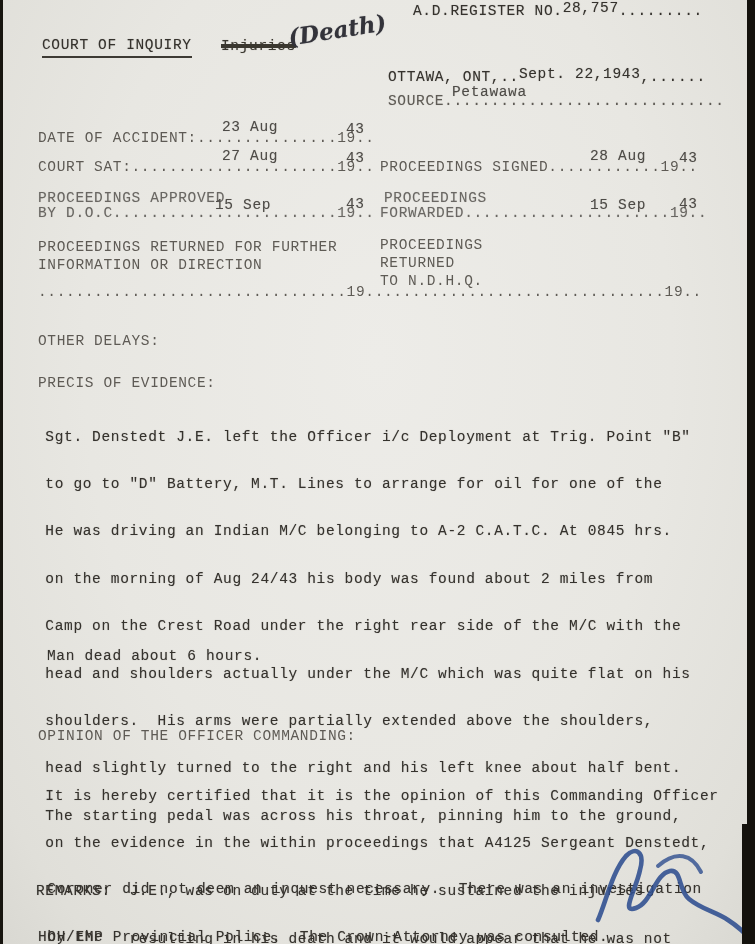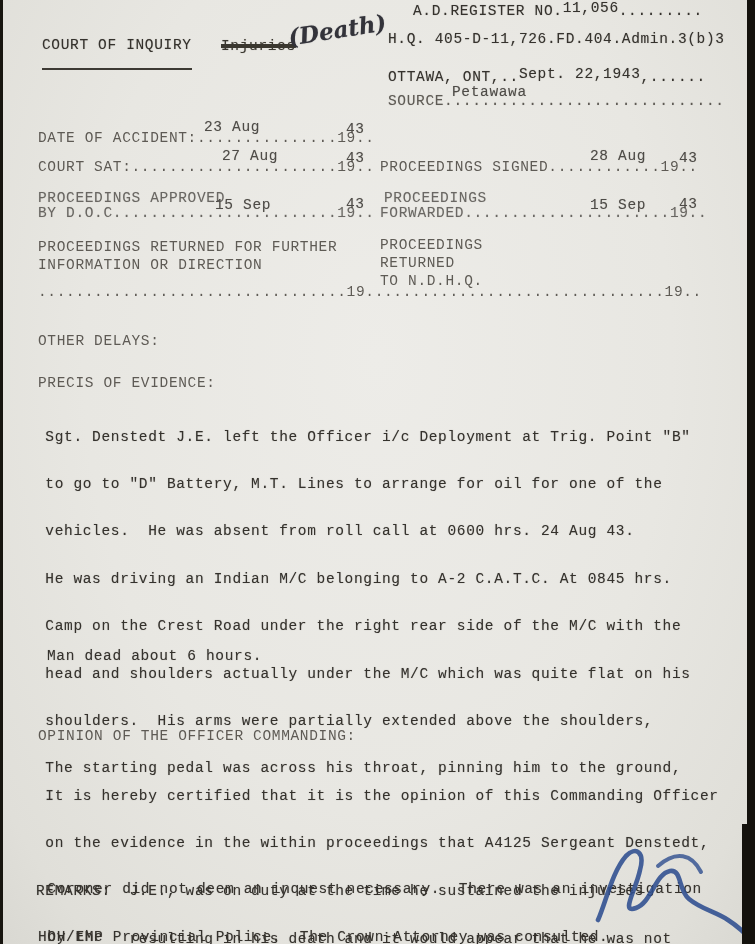--- a/index.html
+++ b/index.html
@@ -8,55 +8,54 @@
     position:relative;width:755px;height:944px;overflow:hidden;
     background:radial-gradient(ellipse at 50% 38%, #edecE8 0%, #e8e7e2 55%, #e0dfd9 88%, #d9d8d2 100%);
     font-family:"Liberation Mono","DejaVu Sans Mono",monospace;
     font-size:14.5px;letter-spacing:0.65px;line-height:15.8px;color:#35322d;
   }
   .abs{position:absolute;white-space:pre}
   .typed{text-shadow:0 0 1px rgba(45,42,38,.35)}
   .formtext{color:#403c36;opacity:.82}
   .raised{position:relative;top:-3px}
   .flo{position:absolute;white-space:pre;color:#2c2925;text-shadow:0 0 1px rgba(45,42,38,.35)}
-  .title-u{border-bottom:2px solid #3d3a34;padding-bottom:15px}
+  .title-u{border-bottom:2px solid #3d3a34;padding-bottom:3px}
   .struck{font-weight:normal;color:#3a372f;text-decoration:line-through;text-decoration-thickness:3.5px}
   .hand{
     font-family:"DejaVu Serif",serif;font-style:italic;font-weight:bold;
     font-size:23px;letter-spacing:0;color:#33333a;
     transform:rotate(-9deg);display:inline-block;text-shadow:0 0 1px rgba(40,40,55,.4)
   }
   .bl{height:15.8px;white-space:pre}
   .ol{height:16.3px;white-space:pre}
   .cl{height:16.6px;white-space:pre}
   .ml2{line-height:18px}
   .edge-l{position:absolute;left:0;top:0;width:3px;height:944px;background:#17150f}
   .edge-r{position:absolute;right:0;top:0;width:8px;height:944px;background:#14120d}
   .edge-rb{position:absolute;right:0;bottom:0;width:13px;height:120px;background:#14120d}
   .sig{position:absolute;left:592px;top:842px}
 </style>
 </head>
 <body>
 
 <div class="page">
 
-  <div class="abs typed" style="left:413px;top:4px"><span>A.D.REGISTER NO.</span><span class="raised">11,056</span><span>.........</span></div>
+  <div class="abs typed" style="left:413px;top:4px"><span>A.D.REGISTER NO.</span><span class="raised">28,757</span><span>.........</span></div>
 
-  <div class="abs typed" style="left:388px;top:32px">H.Q. 405-D-11,726.FD.404.Admin.3(b)3</div>
 
   <div class="abs typed" style="left:42px;top:38px"><span class="title-u">COURT OF INQUIRY</span></div>
   <div class="abs struck typed" style="left:221px;top:39px">Injuries</div>
   <div class="abs" style="left:288px;top:22px"><span class="hand">(Death)</span></div>
 
 
   <div class="abs typed" style="left:388px;top:70px"><span>OTTAWA, ONT,..</span><span class="raised">Sept. 22,1943</span><span>,......</span></div>
 
   <div class="abs typed formtext" style="left:388px;top:94px"><span>SOURCE..............................</span><span class="flo" style="left:64px;top:-9px">Petawawa</span></div>
 
-  <div class="abs formtext" style="left:38px;top:131px"><span>DATE OF ACCIDENT:...............19..</span><span class="flo" style="left:166px;top:-11px">23 Aug</span><span class="flo" style="left:308px;top:-9px">43</span></div>
+  <div class="abs formtext" style="left:38px;top:131px"><span>DATE OF ACCIDENT:...............19..</span><span class="flo" style="left:184px;top:-11px">23 Aug</span><span class="flo" style="left:308px;top:-9px">43</span></div>
 
 
   <div class="abs formtext" style="left:38px;top:160px"><span>COURT SAT:......................19..</span><span class="flo" style="left:184px;top:-11px">27 Aug</span><span class="flo" style="left:308px;top:-9px">43</span></div>
 
   <div class="abs formtext" style="left:380px;top:160px"><span>PROCEEDINGS SIGNED............19..</span><span class="flo" style="left:210px;top:-11px">28 Aug</span><span class="flo" style="left:299px;top:-9px">43</span></div>
 
   <div class="abs formtext" style="left:38px;top:191px"><span class="flo formtext" style="left:0;top:0">PROCEEDINGS APPROVED</span><span class="flo formtext" style="left:0;top:15px">BY D.O.C........................19..</span><span class="flo" style="left:177px;top:7px">15 Sep</span><span class="flo" style="left:308px;top:6px">43</span></div>
 
   <div class="abs formtext" style="left:380px;top:191px"><span class="flo formtext" style="left:4px;top:0">PROCEEDINGS</span><span class="flo formtext" style="left:0;top:15px">FORWARDED......................19..</span><span class="flo" style="left:210px;top:7px">15 Sep</span><span class="flo" style="left:299px;top:6px">43</span></div>
 
@@ -66,25 +65,26 @@
 RETURNED
 TO N.D.H.Q.</div>
   <div class="abs formtext" style="left:38px;top:285px">.................................19................................19..</div>
 
   <div class="abs formtext" style="left:38px;top:334px">OTHER DELAYS:</div>
   <div class="abs formtext" style="left:38px;top:376px">PRECIS OF EVIDENCE:</div>
 
   <div class="abs typed" style="left:36px;top:398px">
     <div class="bl"> Sgt. Denstedt J.E. left the Officer i/c Deployment at Trig. Point "B"</div>
     <div class="bl"> to go to "D" Battery, M.T. Lines to arrange for oil for one of the</div>
-    <div class="bl"> vehicles.  He was absent from roll call at 0600 hrs. 24 Aug 43.</div>
     <div class="bl"> He was driving an Indian M/C belonging to A-2 C.A.T.C. At 0845 hrs.</div>
+    <div class="bl"> on the morning of Aug 24/43 his body was found about 2 miles from</div>
     <div class="bl"> Camp on the Crest Road under the right rear side of the M/C with the</div>
     <div class="bl"> head and shoulders actually under the M/C which was quite flat on his</div>
     <div class="bl"> shoulders.  His arms were partially extended above the shoulders,</div>
+    <div class="bl"> head slightly turned to the right and his left knee about half bent.</div>
     <div class="bl"> The starting pedal was across his throat, pinning him to the ground,</div>
     
     
     
     
   </div>
 
   <div class="abs typed" style="left:47px;top:649px">Man dead about 6 hours.</div>
   <div class="abs formtext" style="left:38px;top:729px">OPINION OF THE OFFICER COMMANDING:</div>
 

